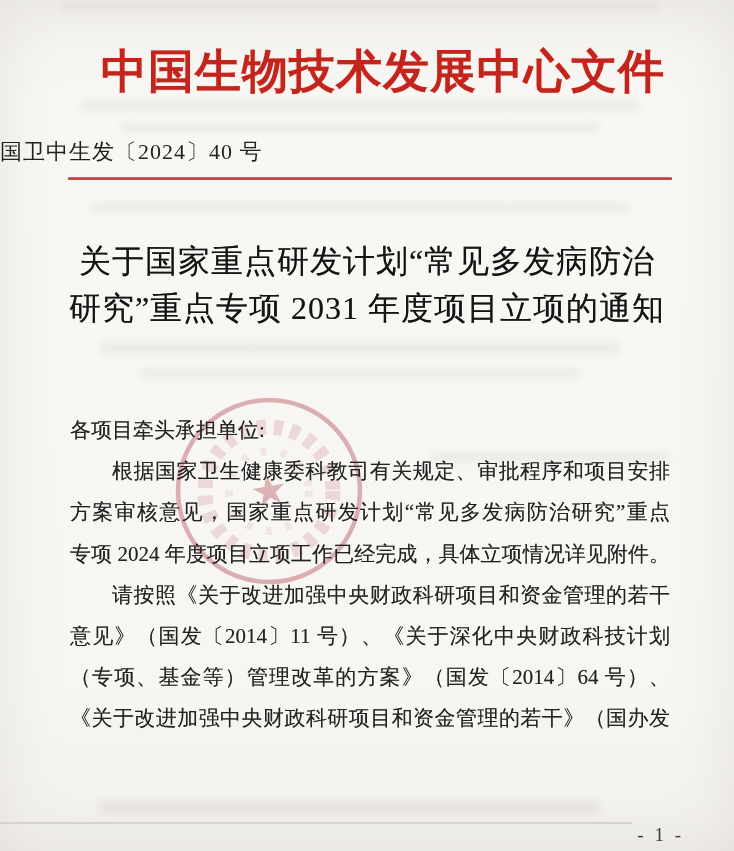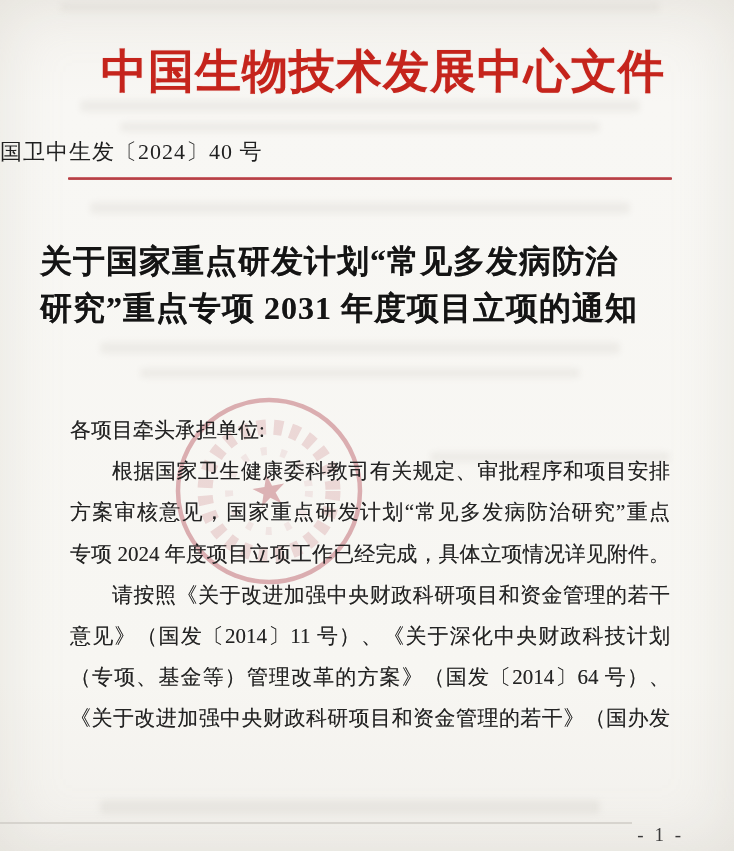--- a/index.html
+++ b/index.html
@@ -35,21 +35,21 @@
     position:absolute;top:139px;left:0;width:734px;
     text-align:left;font-size:22px;line-height:26px;color:#1f1f1f;letter-spacing:1px;
   }
   .redline{
     position:absolute;top:177px;left:68px;width:604px;height:3px;
     background:linear-gradient(180deg,#d4777b 0%,#b23b41 55%,#c3565b 100%);
     border-radius:1px;
   }
   .title{
     position:absolute;top:238px;left:40px;width:654px;
-    text-align:left;font-weight:bold;color:#141414;
+    text-align:center;font-weight:normal;color:#141414;
     font-size:32px;line-height:47px;letter-spacing:1px;
     text-shadow:0 0 .5px rgba(0,0,0,.5);
   }
   .stamp{
     position:absolute;top:396px;left:174px;width:190px;height:190px;
     opacity:.48;filter:blur(.7px);z-index:1;pointer-events:none;
   }
   .stamp .star{
     position:absolute;top:72px;left:72px;width:46px;height:46px;
     font-size:42px;line-height:46px;text-align:center;

